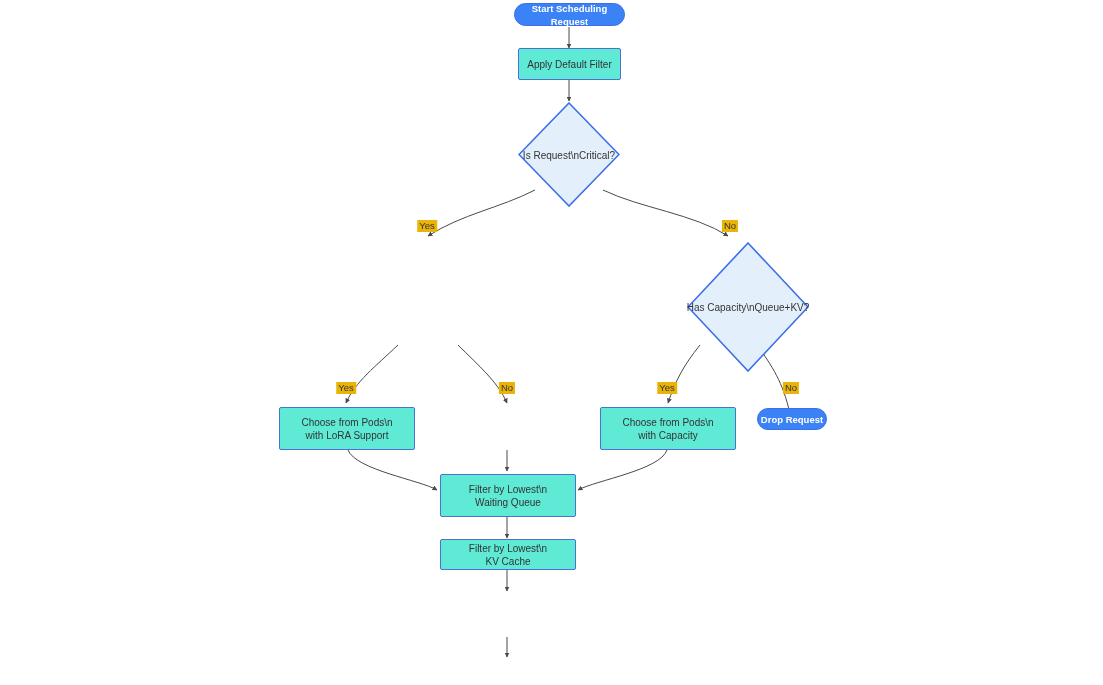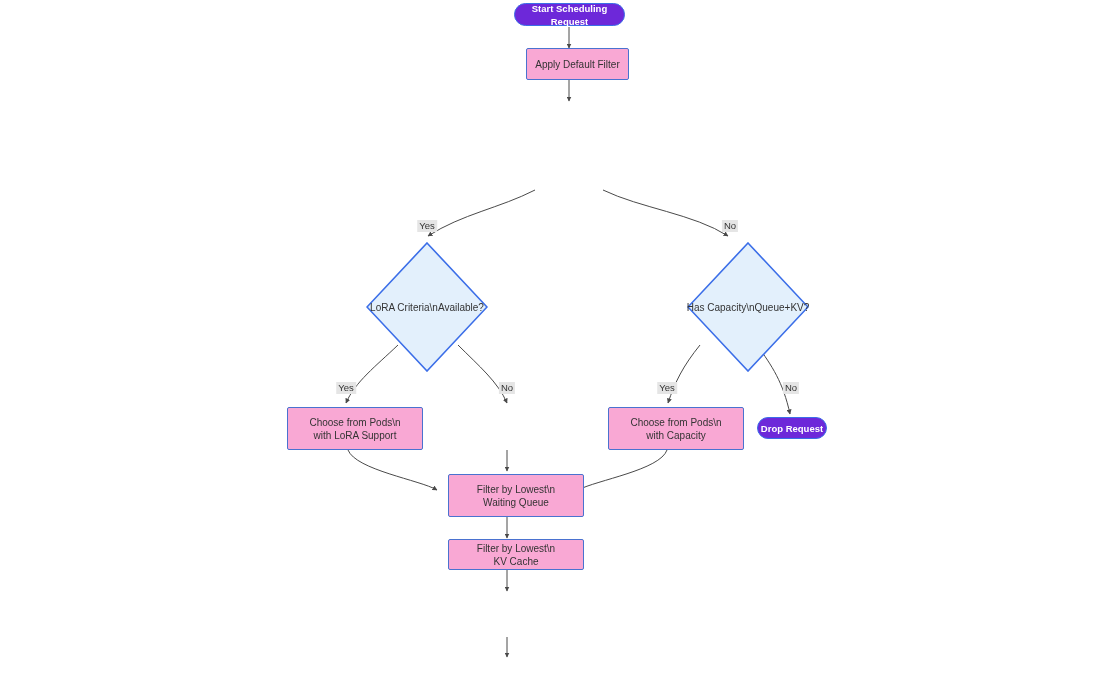--- a/index.html
+++ b/index.html
@@ -34,31 +34,30 @@
     display: flex;
     align-items: center;
     justify-content: center;
     text-align: center;
     color: #333333;
     font-size: 10px;
     line-height: 13px;
     z-index: 3;
   }
   .node.rect {
-    background: #f9a8d4;
+    background: #5eead4;
     border: 1.3px solid #4a72d0;
     border-radius: 2px;
-    margin-left: 8px;
   }
   .node.rect .label {
     padding: 0 6px;
     white-space: pre-line;
   }
   .node.terminal {
-    background: #6d28d9;
+    background: #3b82f6;
     border: 1.3px solid #3b6ee8;
     color: #ffffff;
     font-weight: bold;
     font-size: 9.5px;
     border-radius: 999px;
   }
   .node.ellipse {
     background: #3b6ee8;
     border: 1.3px solid #3b6ee8;
     color: #ffffff;
@@ -85,21 +84,21 @@
     transform: translate(-50%, -50%);
     white-space: nowrap;
     font-size: 10px;
     line-height: 13px;
     color: #333333;
     text-align: center;
   }
   
   .edge-label {
     position: absolute;
-    background: #e5e5e5;
+    background: #eab308;
     color: #333333;
     font-size: 9.5px;
     line-height: 12px;
     padding: 0px 2px;
     z-index: 4;
     white-space: nowrap;
     transform: translate(-50%, -50%);
   }
 </style>
 </head>
@@ -146,45 +145,45 @@
   </svg>
 
   <div class="node terminal" style="left:514px; top:3px; width:111px; height:23px;">
     <span class="label">Start Scheduling Request</span>
   </div>
 
   <div class="node rect" style="left:518px; top:48px; width:103px; height:32px;">
     <span class="label">Apply Default Filter</span>
   </div>
 
-
-  <div class="diamond-wrap" style="left:366px; top:242px; width:122px; height:130px;">
-    <svg class="dshape" viewBox="0 0 122 130" preserveAspectRatio="none">
-      <polygon points="61,1 121,65 61,129 1,65" fill="#e3f0fc" stroke="#3b6ee8" stroke-width="1.6"></polygon>
+  <div class="diamond-wrap" style="left:518px; top:102px; width:102px; height:105px;">
+    <svg class="dshape" viewBox="0 0 102 105" preserveAspectRatio="none">
+      <polygon points="51,1 101,52.5 51,104 1,52.5" fill="#e3f0fc" stroke="#3b6ee8" stroke-width="1.6"></polygon>
     </svg>
-    <span class="dlabel">LoRA Criteria\nAvailable?</span>
-  </div>
+    <span class="dlabel">Is Request\nCritical?</span>
+  </div>
+
 
   <div class="diamond-wrap" style="left:668px; top:242px; width:122px; height:130px;margin-left:19px;">
     <svg class="dshape" viewBox="0 0 122 130" preserveAspectRatio="none">
       <polygon points="61,1 121,65 61,129 1,65" fill="#e3f0fc" stroke="#3b6ee8" stroke-width="1.6"></polygon>
     </svg>
     <span class="dlabel">Has Capacity\nQueue+KV?</span>
   </div>
 
   <div class="node rect" style="left:279px; top:407px; width:136px; height:43px;">
     <span class="label">Choose from Pods\n<br>with LoRA Support</span>
   </div>
 
 
   <div class="node rect" style="left:600px; top:407px; width:136px; height:43px;">
     <span class="label">Choose from Pods\n<br>with Capacity</span>
   </div>
 
-  <div class="node terminal" style="left:757px; top:417px; width:70px; height:22px;">
+  <div class="node terminal" style="left:757px; top:408px; width:70px; height:22px;">
     <span class="label">Drop Request</span>
   </div>
 
   <div class="node rect" style="left:440px; top:474px; width:136px; height:43px;">
     <span class="label">Filter by Lowest\n<br>Waiting Queue</span>
   </div>
 
   <div class="node rect" style="left:440px; top:539px; width:136px; height:31px;">
     <span class="label">Filter by Lowest\n<br>KV Cache</span>
   </div>

